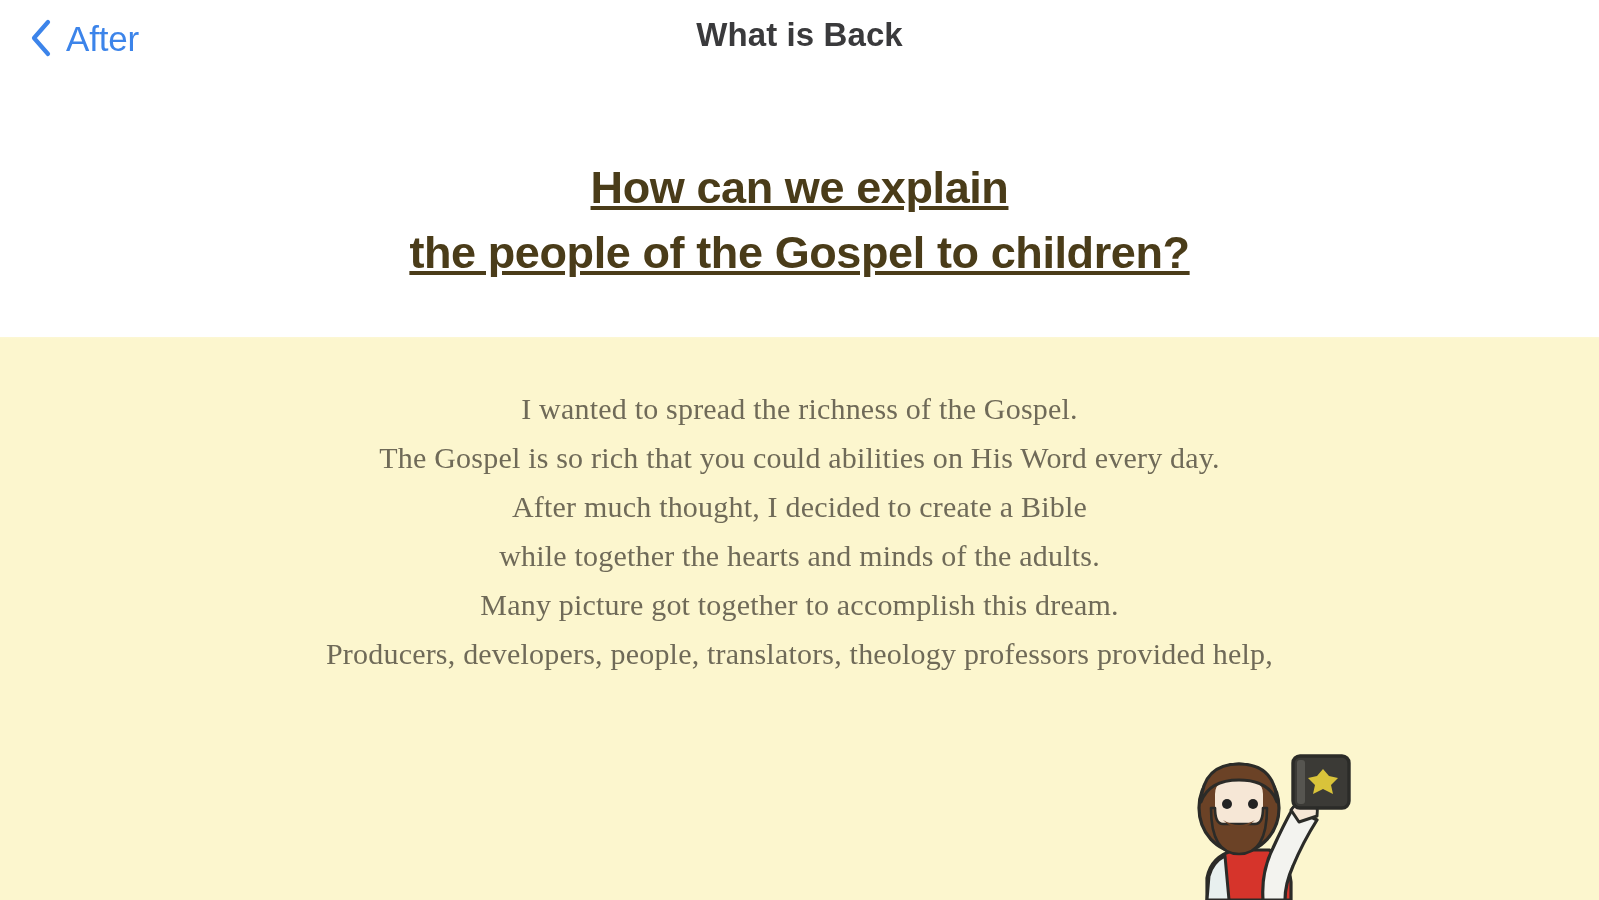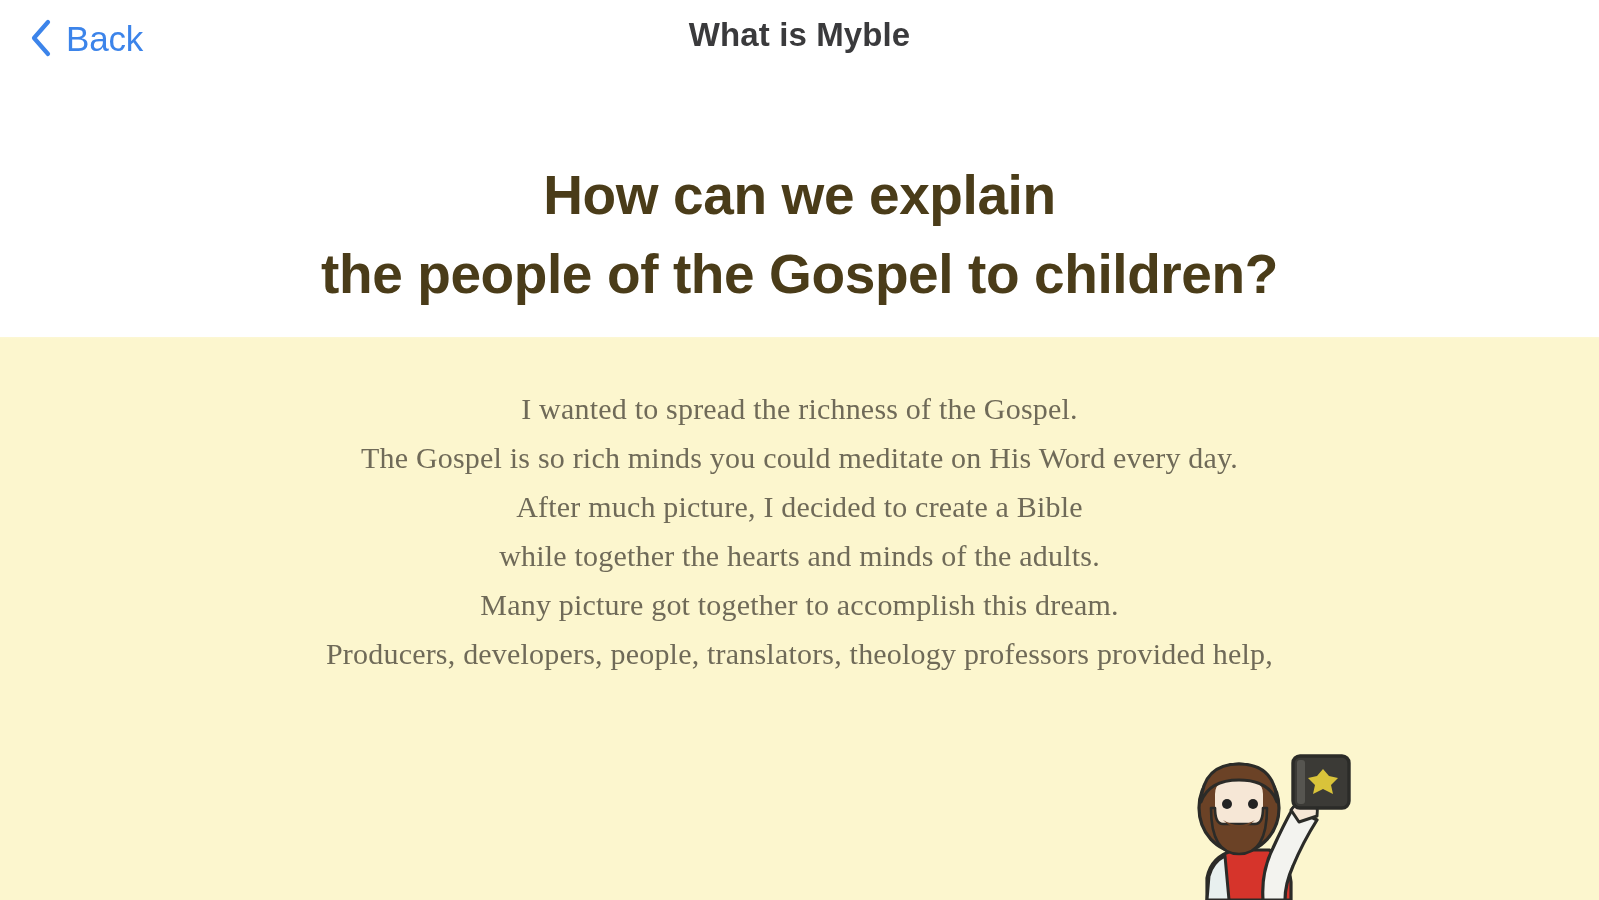--- a/index.html
+++ b/index.html
@@ -62,28 +62,29 @@
     top:78px; left:0;
     width:1599px; height:259px;
     background:#ffffff;
     display:flex;
     flex-direction:column;
     align-items:center;
     justify-content:flex-start;
     padding-top:78px;
   }
   .headline-line {
-    font-size:55px;
+    font-size:45px;
     font-weight:bold;
     color:#4a3c19;
     letter-spacing:-0.4px;
     line-height:1.44;
     text-align:center;
     white-space:nowrap;
     font-family:"Liberation Sans", sans-serif;
+    text-decoration:underline;
   }
 
   
   #body-panel {
     position:absolute;
     top:337px; left:0;
     width:1599px; height:563px;
     background:#fcf6ce;
     overflow:hidden;
   }
@@ -129,38 +130,38 @@
 <div id="screen">
 
   <div id="navbar">
 
     <button id="back-button">
       <span>
         <svg id="back-chevron" viewBox="0 0 26 40" fill="none" xmlns="http://www.w3.org/2000/svg" aria-hidden="true">
           <path d="M20 4 L6 20 L20 36" stroke="#3c84ea" stroke-width="4.2" stroke-linecap="round" stroke-linejoin="round"></path>
         </svg>
       </span>
-      <span id="back-label">Back</span>
+      <span id="back-label">After</span>
     </button>
 
-    <div id="nav-title">What is Myble</div>
+    <div id="nav-title">What is Back</div>
   </div>
 
   <div id="hero">
     <div class="headline-line">How can we explain</div>
     <div class="headline-line">the people of the Gospel to children?</div>
   </div>
 
   <div id="body-panel">
     <div id="body-fade"></div>
 
     <div id="story">
       <span class="story-line">I wanted to spread the richness of the Gospel.</span>
-      <span class="story-line">The Gospel is so rich minds you could meditate on His Word every day.</span>
-      <span class="story-line">After much picture, I decided to create a Bible</span>
+      <span class="story-line">The Gospel is so rich that you could abilities on His Word every day.</span>
+      <span class="story-line">After much thought, I decided to create a Bible</span>
       <span class="story-line">while together the hearts and minds of the adults.</span>
       <span class="story-line">Many picture got together to accomplish this dream.</span>
       <span class="story-line">Producers, developers, people, translators, theology professors provided help,</span>
     </div>
 
     <div id="illustration">
       <svg viewBox="0 0 190 150" xmlns="http://www.w3.org/2000/svg">
 
         <path d="M30 150 L30 128 Q34 106 58 100 L92 100 Q112 110 114 132 L114 150 Z" fill="#d6342b" stroke="#2b2b28" stroke-width="3.2" stroke-linejoin="round"></path>
 

